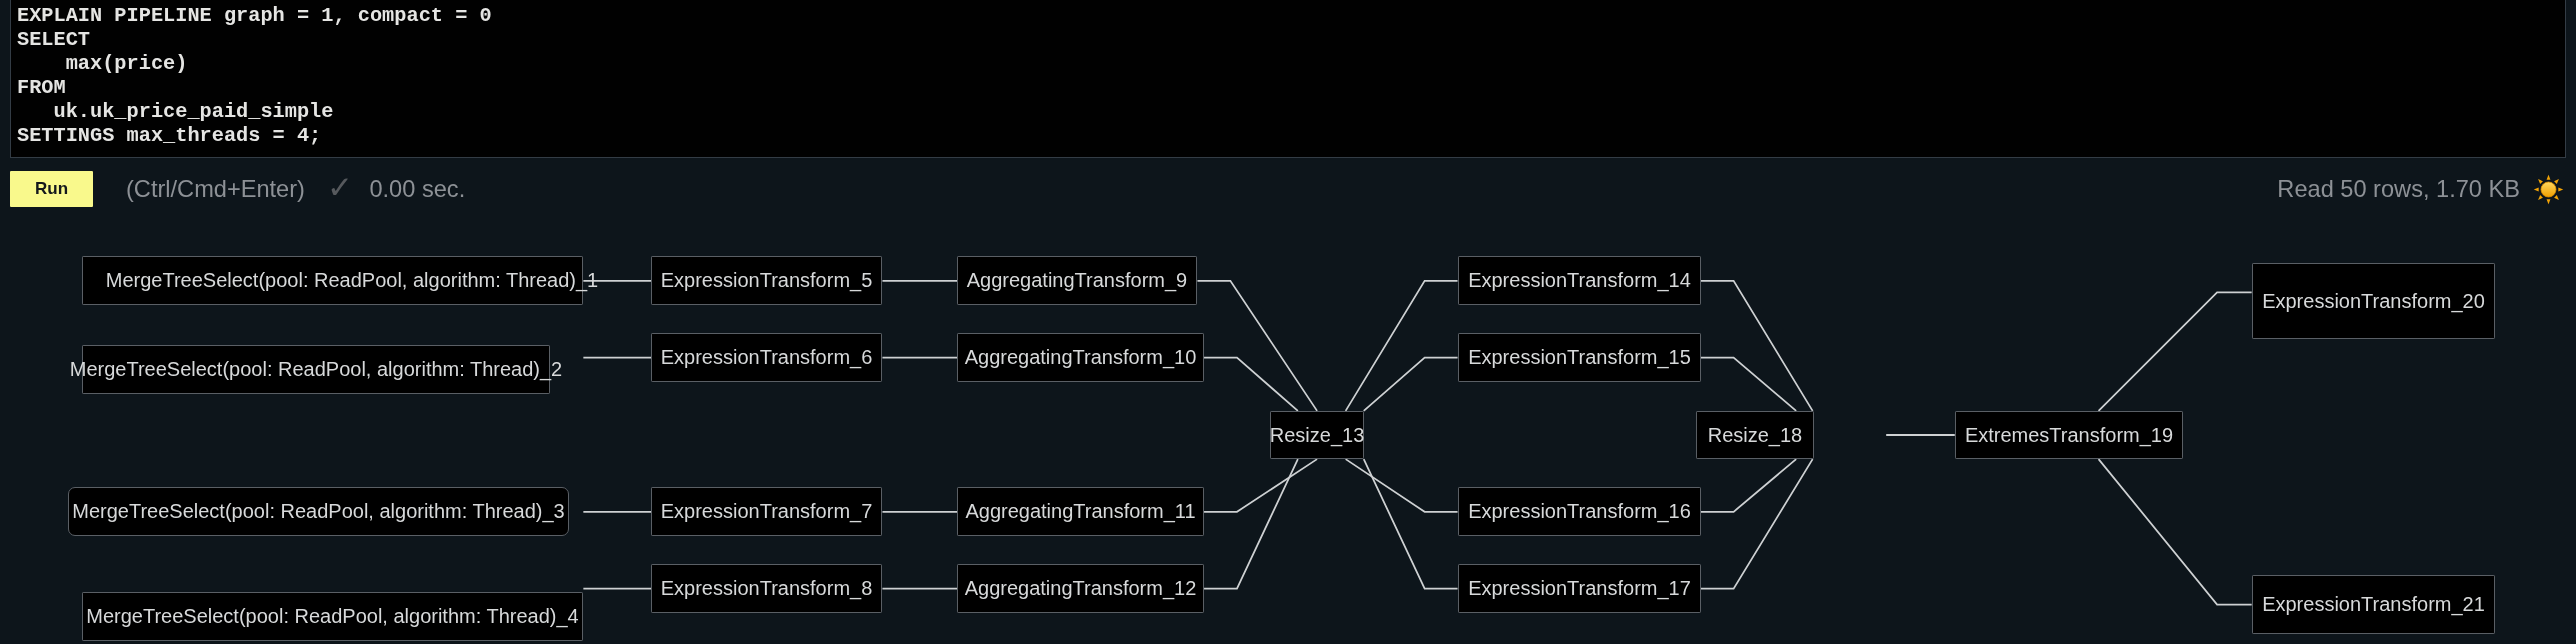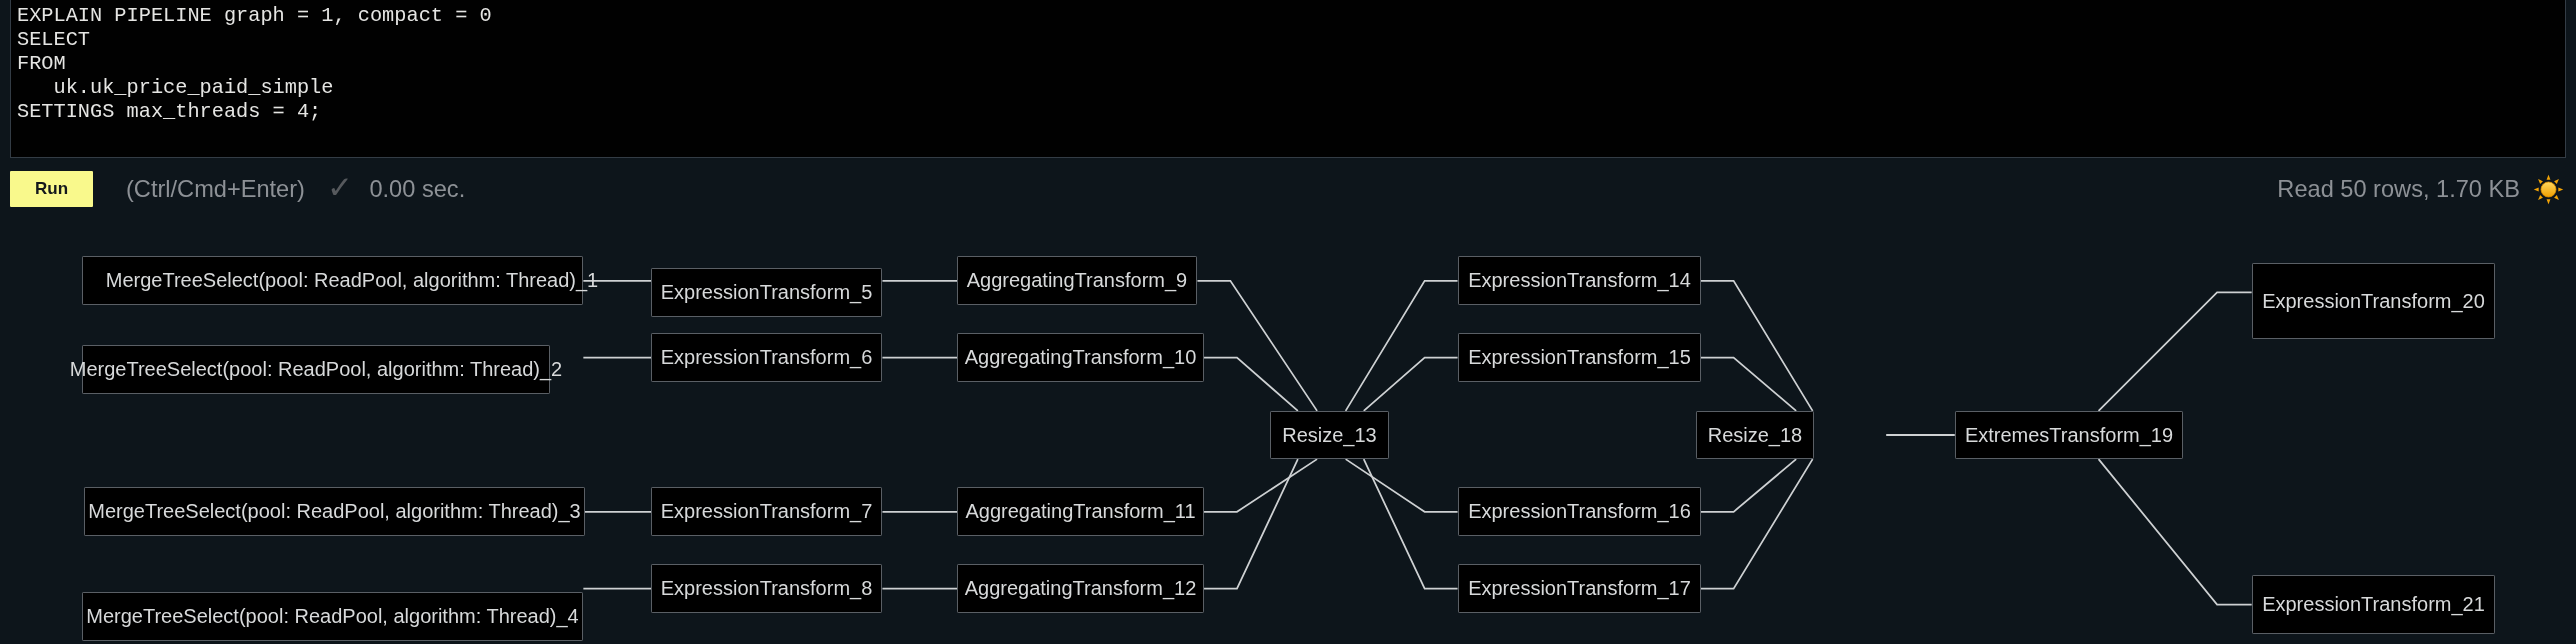--- a/index.html
+++ b/index.html
@@ -17,21 +17,21 @@
   
   .editor{
     position:absolute;left:10px;top:0;width:2556px;height:158px;
     background:var(--editor_bg);
     border:1.6px solid var(--editor_border);border-top:none;
     box-sizing:border-box;
   }
   .editor pre{
     margin:0;padding:4.4px 0 0 6px;
     font-family:"Liberation Mono","DejaVu Sans Mono",monospace;
-    font-size:20.3px;line-height:24px;color:var(--editor_text);
+    font-size:20.3px;line-height:24px;color:var(--editor_text);font-weight:bold;
   }
   .editor pre div{white-space:pre;}
   
   .toolbar{
     position:absolute;left:10px;top:170px;width:2554px;height:38px;
     display:flex;align-items:center;
     color:var(--muted_text);font-size:23.6px;
   }
   .run-btn{
     width:83px;height:36px;flex:0 0 auto;
@@ -53,21 +53,21 @@
     color:var(--node_text);font-size:20px;white-space:nowrap;
     display:flex;align-items:center;justify-content:center;
   }
 </style>
 </head>
 <body>
 
 <div id="app">
 
   <div class="editor">
-    <pre id="editor-code"><div>EXPLAIN PIPELINE graph = 1, compact = 0</div><div>SELECT</div><div>FROM</div><div>   uk.uk_price_paid_simple</div><div>SETTINGS max_threads = 4;</div></pre>
+    <pre id="editor-code"><div>EXPLAIN PIPELINE graph = 1, compact = 0</div><div>SELECT</div><div>    max(price)</div><div>FROM</div><div>   uk.uk_price_paid_simple</div><div>SETTINGS max_threads = 4;</div></pre>
   </div>
 
   <div class="toolbar">
     <button class="run-btn">Run</button>
     <span class="hint">(Ctrl/Cmd+Enter)</span>
     <span class="check">✓</span>
     <span class="elapsed">0.00 sec.</span>
     <span class="stats">Read 50 rows, 1.70 KB</span>
     <span class="sun">
       <svg viewBox="0 0 24 24" width="31" height="31" aria-hidden="true">
@@ -113,31 +113,31 @@
       <polyline points="3099,652 3159,652 3273,749" fill="none" stroke="#ced1d3" stroke-width="3.2"></polyline>
       <polyline points="3099,933 3159,933 3273,837" fill="none" stroke="#ced1d3" stroke-width="3.2"></polyline>
       <polyline points="3099,1073 3159,1073 3303,837" fill="none" stroke="#ced1d3" stroke-width="3.2"></polyline>
       <polyline points="3437,793 3562,793" fill="none" stroke="#ced1d3" stroke-width="3.2"></polyline>
       <polyline points="3824,749 4040,533 4103,533" fill="none" stroke="#ced1d3" stroke-width="3.2"></polyline>
       <polyline points="3824,837 4040,1102 4103,1102" fill="none" stroke="#ced1d3" stroke-width="3.2"></polyline>
     </svg>
   <div id="nodes">
       <div class="gnode" style="left: 82px; top: 256px; width: 501px; height: 49px; padding-left: 39px;">MergeTreeSelect(pool: ReadPool, algorithm: Thread)_1</div>
       <div class="gnode" style="left: 82px; top: 333px; width: 468px; height: 49px; margin-top: 12px;">MergeTreeSelect(pool: ReadPool, algorithm: Thread)_2</div>
-      <div class="gnode" style="left: 84px; top: 487px; width: 501px; height: 49px;">MergeTreeSelect(pool: ReadPool, algorithm: Thread)_3</div>
+      <div class="gnode" style="left: 68px; top: 487px; width: 501px; height: 49px; border-radius: 7px;">MergeTreeSelect(pool: ReadPool, algorithm: Thread)_3</div>
       <div class="gnode" style="left: 82px; top: 564px; width: 501px; height: 49px; margin-top: 28px;">MergeTreeSelect(pool: ReadPool, algorithm: Thread)_4</div>
-      <div class="gnode" style="left: 651px; top: 268px; width: 231px; height: 49px; text-align: center;">ExpressionTransform_5</div>
+      <div class="gnode" style="left: 651px; top: 256px; width: 231px; height: 49px; text-align: center;">ExpressionTransform_5</div>
       <div class="gnode" style="left: 651px; top: 333px; width: 231px; height: 49px;">ExpressionTransform_6</div>
       <div class="gnode" style="left: 651px; top: 487px; width: 231px; height: 49px;">ExpressionTransform_7</div>
       <div class="gnode" style="left: 651px; top: 564px; width: 231px; height: 49px;">ExpressionTransform_8</div>
       <div class="gnode" style="left: 957px; top: 256px; width: 240px; height: 49px;">AggregatingTransform_9</div>
       <div class="gnode" style="left: 957px; top: 333px; width: 247px; height: 49px;">AggregatingTransform_10</div>
       <div class="gnode" style="left: 957px; top: 487px; width: 247px; height: 49px;">AggregatingTransform_11</div>
       <div class="gnode" style="left: 957px; top: 564px; width: 247px; height: 49px;">AggregatingTransform_12</div>
-      <div class="gnode" style="left: 1270px; top: 411px; width: 119px; height: 48px;">Resize_13</div>
+      <div class="gnode" style="left: 1270px; top: 411px; width: 94px; height: 48px;">Resize_13</div>
       <div class="gnode" style="left: 1458px; top: 256px; width: 243px; height: 49px;">ExpressionTransform_14</div>
       <div class="gnode" style="left: 1458px; top: 333px; width: 243px; height: 49px;">ExpressionTransform_15</div>
       <div class="gnode" style="left: 1458px; top: 487px; width: 243px; height: 49px;">ExpressionTransform_16</div>
       <div class="gnode" style="left: 1458px; top: 564px; width: 243px; height: 49px;">ExpressionTransform_17</div>
       <div class="gnode" style="left: 1696px; top: 411px; width: 118px; height: 48px;">Resize_18</div>
       <div class="gnode" style="left: 1955px; top: 411px; width: 228px; height: 48px;">ExtremesTransform_19</div>
       <div class="gnode" style="left: 2252px; top: 263px; width: 243px; height: 76px;">ExpressionTransform_20</div>
       <div class="gnode" style="left: 2252px; top: 575px; width: 243px; height: 59px;">ExpressionTransform_21</div>
     </div>
 

